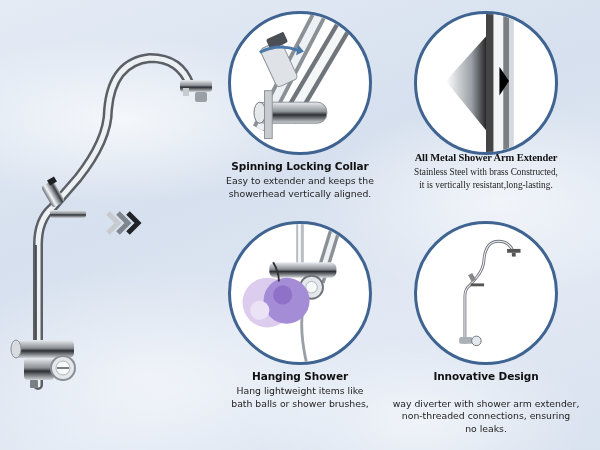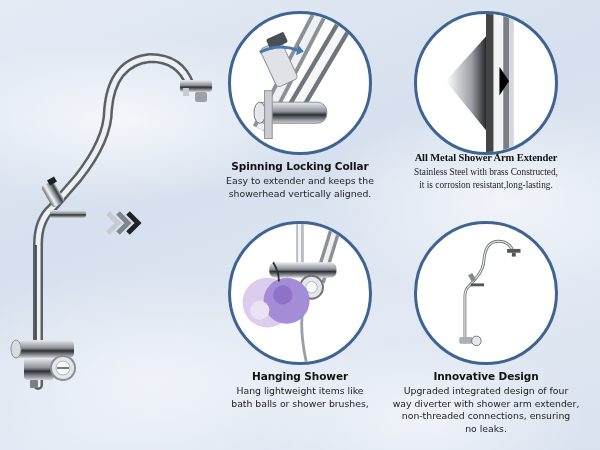--- a/index.html
+++ b/index.html
@@ -113,21 +113,21 @@
     <rect x="80" y="-5" width="10" height="160" fill="#f2f4f6"></rect>
     <rect x="90" y="-5" width="6" height="160" fill="#7a7f85"></rect>
     <rect x="96" y="-5" width="5" height="160" fill="#d5d9dd"></rect>
     <polygon points="86,55 96,70 86,85" fill="#000"></polygon>
   </svg>
 </div>
 <div class="feature" style="left:386px; top:152px;font-family:Liberation Serif, serif;">
   <h3>All Metal Shower Arm Extender</h3>
   <p>
     <span>Stainless Steel with brass Constructed,</span><br>
-    <span>it is corrosion resistant,long-lasting.</span>
+    <span>it is vertically resistant,long-lasting.</span>
   </p>
 </div>
 
 <div class="circle" style="left:228px; top:221px;">
   <svg viewBox="0 0 144 144">
     <rect x="68" y="-5" width="8" height="50" fill="#b8bdc2"></rect>
     <rect x="70" y="-5" width="3" height="50" fill="#f4f6f8"></rect>
     <path d="M112 -5 L92 60" stroke="#8a9096" stroke-width="12"></path>
     <path d="M112 -5 L92 60" stroke="#eef1f4" stroke-width="5"></path>
     <rect x="40" y="40" width="70" height="16" rx="6" fill="url(#chromeV)"></rect>
@@ -157,18 +157,18 @@
     <rect x="99" y="30" width="4" height="4" fill="#555"></rect>
     <rect x="56" y="62" width="14" height="3" fill="#555"></rect>
     <rect x="55" y="52" width="5" height="8" fill="#888" transform="rotate(-30 57 56)"></rect>
     <rect x="44" y="118" width="14" height="7" rx="2" fill="#aab0b6"></rect>
     <circle cx="62" cy="122" r="5" fill="#e5e8eb" stroke="#70757b"></circle>
   </svg>
 </div>
 <div class="feature" style="left:386px; top:370px;text-align:center;">
   <h3>Innovative Design</h3>
   <p>
-    <span>Upgraded integrated design of four</span><br>
+    <br>
     <span>way diverter with shower arm extender,</span><br>
     <span>non-threaded connections, ensuring</span><br>
     <span>no leaks.</span>
   </p>
 </div>
 
 </body></html>

